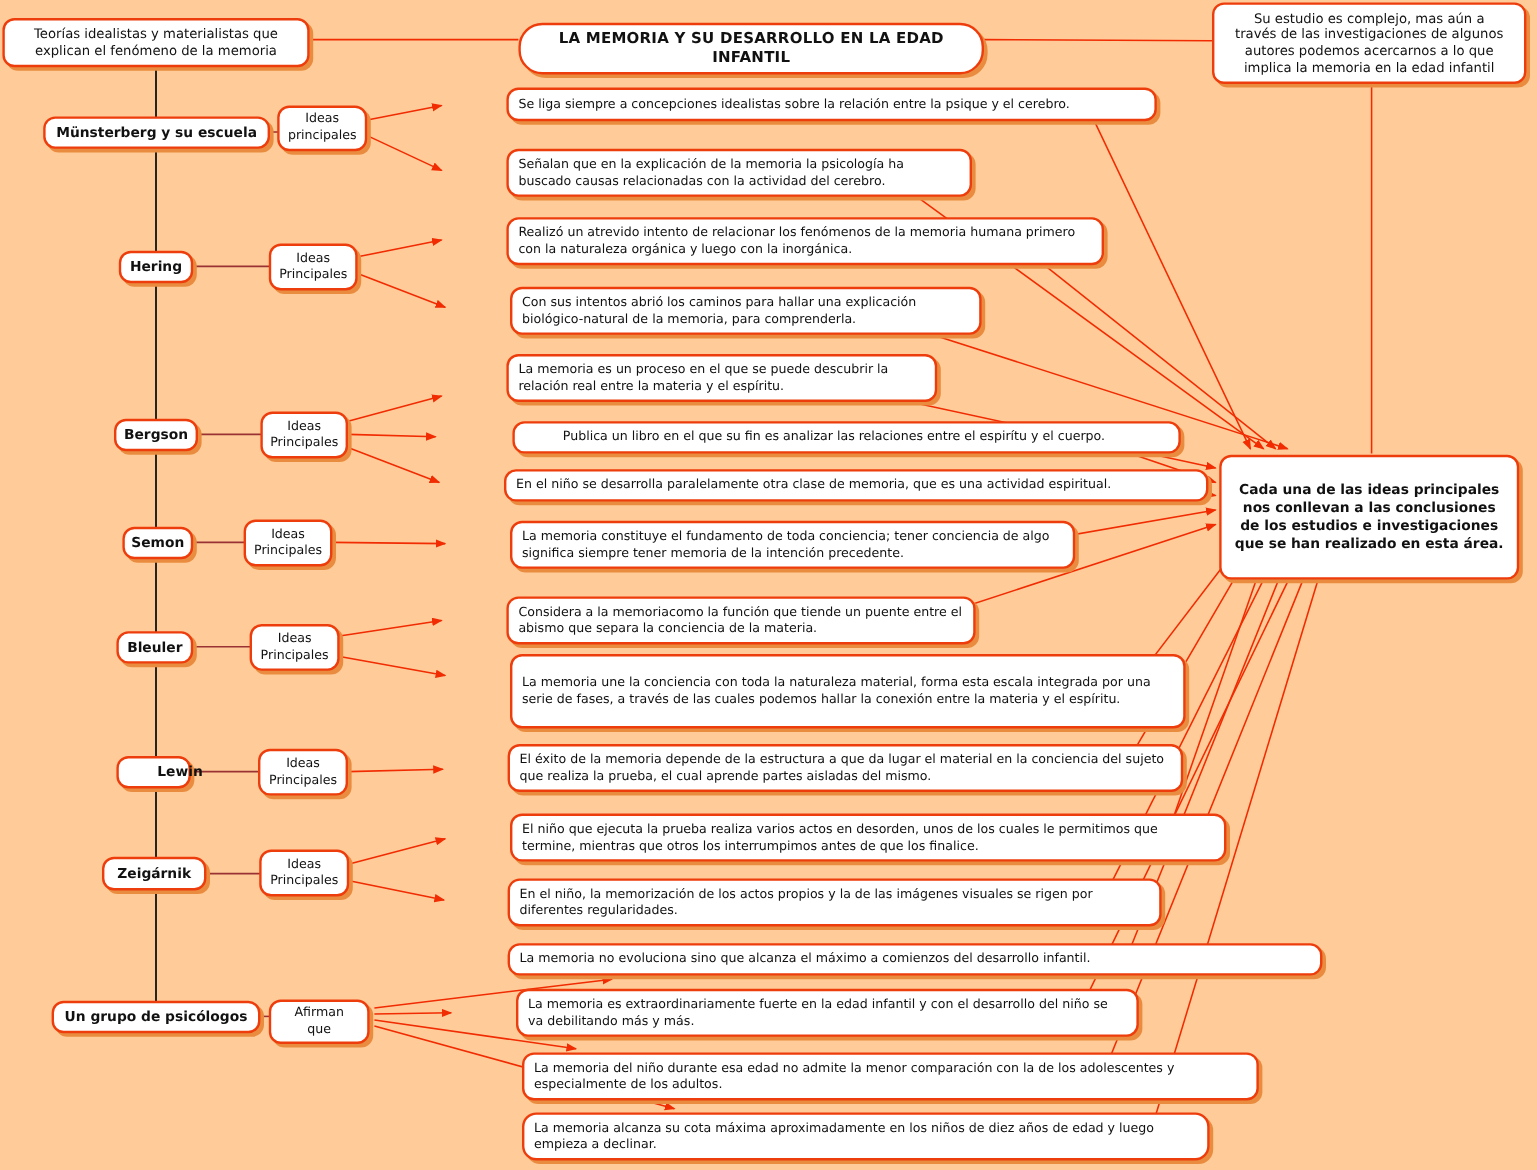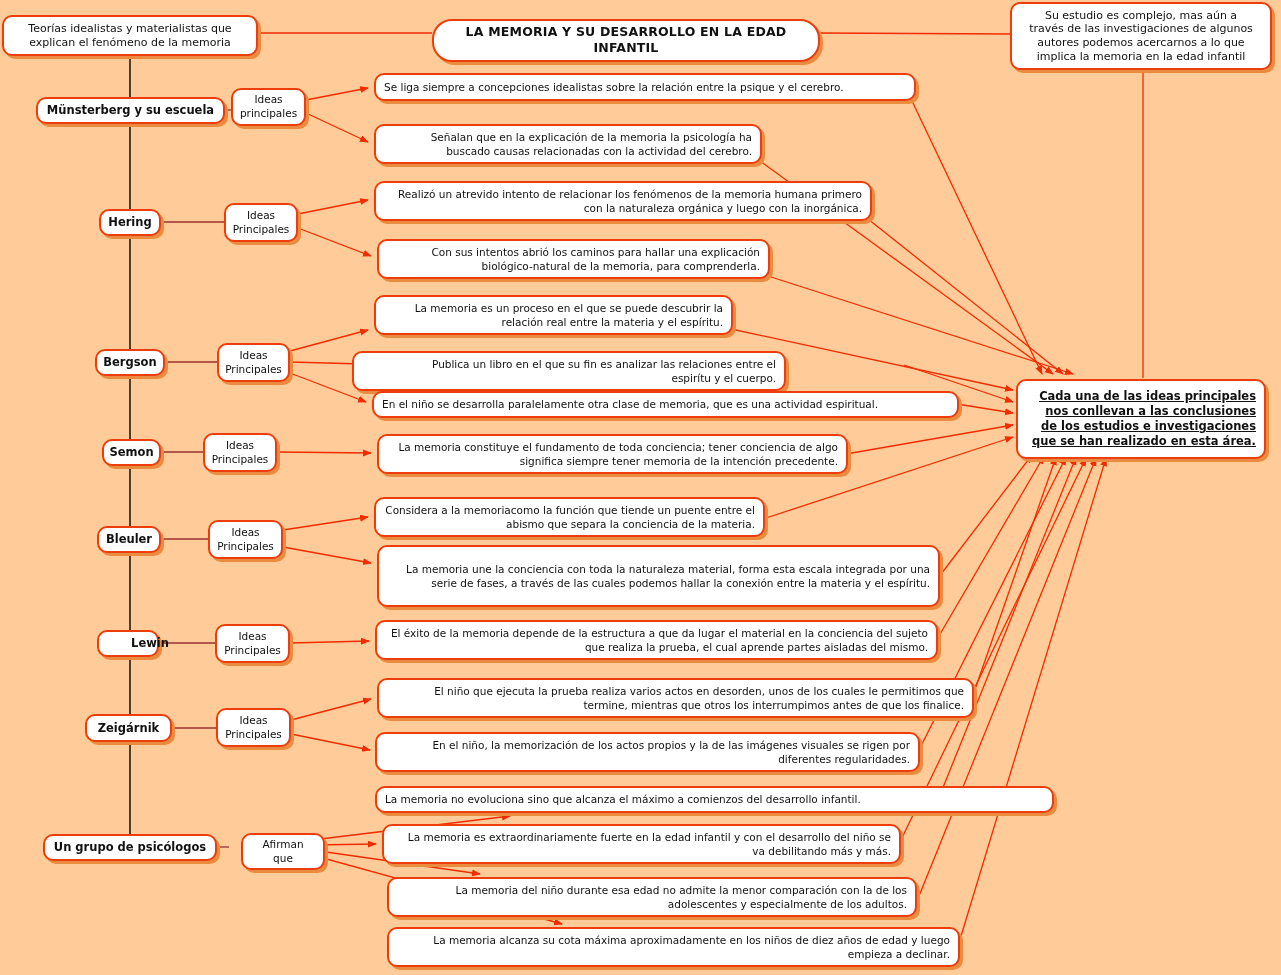--- a/index.html
+++ b/index.html
@@ -13,22 +13,22 @@
     position:absolute; z-index:1; box-sizing:border-box;
     background:#ffffff; border:2px solid #ee3d0c; border-radius:10px;
     box-shadow:3px 3px 0 #ea8c3f;
     color:#111; display:flex; align-items:center; justify-content:center;
     padding:3px 16px; line-height:1.3;
   }
   .note { font-size:11px; text-align:center; line-height:1.25; }
   .title-node { font-size:12.5px; font-weight:bold; text-align:center; letter-spacing:0.2px; border-radius:20px; }
   .author { font-size:11.5px; font-weight:bold; text-align:right; padding:2px 4px; }
   .ideas { font-size:10.5px; text-align:center; }
-  .statement { font-size:10.5px; text-align:right; justify-content:flex-start; line-height:1.35; padding:4px 8px; }
-  .conclusion { font-size:11.5px; font-weight:bold; text-align:right; justify-content:flex-start; line-height:1.3; padding:8px 8px;text-decoration:underline; }
+  .statement { font-size:10.5px; text-align:left; justify-content:flex-start; line-height:1.35; padding:4px 8px;margin-left:48px; }
+  .conclusion { font-size:11.5px; font-weight:bold; text-align:center; justify-content:flex-start; line-height:1.3; padding:20px 8px; }
 </style>
 </head>
 <body>
 
 <div id="stage">
   <svg id="wires" viewBox="0 0 1281 975" xmlns="http://www.w3.org/2000/svg">
     <defs>
       <marker id="arrowhead" markerWidth="9" markerHeight="8" refX="8" refY="3.5" orient="auto" markerUnits="userSpaceOnUse">
         <path d="M0,0 L9,3.5 L0,7 Z" fill="#f12b02"></path>
       </marker>
@@ -94,31 +94,31 @@
     <div class="node author" style="left: 97px; top: 630px; width: 62px; min-height: 27px; padding-left: 48px;">Lewin</div>
     <div class="node author" style="left: 85px; top: 714px; width: 87px; min-height: 28px;">Zeigárnik</div>
     <div class="node author" style="left: 43px; top: 834px; width: 174px; min-height: 27px;">Un grupo de psicólogos</div>
     <div class="node ideas" style="left: 231px; top: 88px; width: 75px; min-height: 38px;">Ideas principales</div>
     <div class="node ideas" style="left: 224px; top: 203px; width: 74px; min-height: 39px;">Ideas Principales</div>
     <div class="node ideas" style="left: 217px; top: 343px; width: 73px; min-height: 39px;">Ideas Principales</div>
     <div class="node ideas" style="left: 203px; top: 433px; width: 74px; min-height: 39px;">Ideas Principales</div>
     <div class="node ideas" style="left: 208px; top: 520px; width: 75px; min-height: 39px;">Ideas Principales</div>
     <div class="node ideas" style="left: 215px; top: 624px; width: 75px; min-height: 39px;">Ideas Principales</div>
     <div class="node ideas" style="left: 216px; top: 708px; width: 75px; min-height: 39px;">Ideas Principales</div>
-    <div class="node ideas" style="left: 241px; top: 833px; width: 84px; min-height: 28px;">Afirman que</div>
+    <div class="node ideas" style="left: 224px; top: 833px; width: 84px; min-height: 28px;">Afirman que</div>
     <div class="node statement" style="left: 374px; top: 73px; width: 542px; min-height: 28px;">Se liga siempre a concepciones idealistas sobre la relación entre la psique y el cerebro.</div>
     <div class="node statement" style="left: 374px; top: 124px; width: 388px; min-height: 38px;">Señalan que en la explicación de la memoria la psicología ha buscado causas relacionadas con la actividad del cerebro.</div>
     <div class="node statement" style="left: 374px; top: 181px; width: 498px; min-height: 38px;">Realizó un atrevido intento de relacionar los fenómenos de la memoria humana primero con la naturaleza orgánica y luego con la inorgánica.</div>
     <div class="node statement" style="left: 377px; top: 239px; width: 393px; min-height: 38px;">Con sus intentos abrió los caminos para hallar una explicación biológico-natural de la memoria, para comprenderla.</div>
     <div class="node statement" style="left: 374px; top: 295px; width: 359px; min-height: 39px;">La memoria es un proceso en el que se puede descubrir la relación real entre la materia y el espíritu.</div>
-    <div class="node statement" style="left: 352px; top: 351px; width: 434px; min-height: 27px; padding-left: 40px;">Publica un libro en el que su fin es analizar las relaciones entre el espirítu y el cuerpo.</div>
+    <div class="node statement" style="left: 379px; top: 351px; width: 557px; min-height: 27px; padding-left: 40px;">Publica un libro en el que su fin es analizar las relaciones entre el espirítu y el cuerpo.</div>
     <div class="node statement" style="left: 372px; top: 391px; width: 587px; min-height: 27px;">En el niño se desarrolla paralelamente otra clase de memoria, que es una actividad espiritual.</div>
     <div class="node statement" style="left: 377px; top: 434px; width: 471px; min-height: 39px;">La memoria constituye el fundamento de toda conciencia; tener conciencia de algo significa siempre tener memoria de la intención precedente.</div>
     <div class="node statement" style="left: 374px; top: 497px; width: 391px; min-height: 40px;">Considera a la memoriacomo la función que tiende un puente entre el abismo que separa la conciencia de la materia.</div>
     <div class="node statement" style="left: 377px; top: 545px; width: 563px; min-height: 62px;">La memoria une la conciencia con toda la naturaleza material, forma esta escala integrada por una serie de fases, a través de las cuales podemos hallar la conexión entre la materia y el espíritu.</div>
     <div class="node statement" style="left: 375px; top: 620px; width: 563px; min-height: 40px;">El éxito de la memoria depende de la estructura a que da lugar el material en la conciencia del sujeto que realiza la prueba, el cual aprende partes aisladas del mismo.</div>
     <div class="node statement" style="left: 377px; top: 678px; width: 597px; min-height: 40px;">El niño que ejecuta la prueba realiza varios actos en desorden, unos de los cuales le permitimos que termine, mientras que otros los interrumpimos antes de que los finalice.</div>
     <div class="node statement" style="left: 375px; top: 732px; width: 545px; min-height: 40px;">En el niño, la memorización de los actos propios y la de las imágenes visuales se rigen por diferentes regularidades.</div>
     <div class="node statement" style="left: 375px; top: 786px; width: 679px; min-height: 27px;">La memoria no evoluciona sino que alcanza el máximo a comienzos del desarrollo infantil.</div>
     <div class="node statement" style="left: 382px; top: 824px; width: 519px; min-height: 39px;">La memoria es extraordinariamente fuerte en la edad infantil y con el desarrollo del niño se va debilitando más y más.</div>
-    <div class="node statement" style="left: 387px; top: 877px; width: 530px; min-height: 39px;">La memoria del niño durante esa edad no admite la menor comparación con la de los adolescentes y especialmente de los adultos.</div>
-    <div class="node statement" style="left: 387px; top: 927px; width: 573px; min-height: 40px;">La memoria alcanza su cota máxima aproximadamente en los niños de diez años de edad y luego empieza a declinar.</div>
+    <div class="node statement" style="left: 387px; top: 877px; width: 614px; min-height: 39px;">La memoria del niño durante esa edad no admite la menor comparación con la de los adolescentes y especialmente de los adultos.</div>
+    <div class="node statement" style="left: 387px; top: 927px; width: 573px; min-height: 40px; border-radius: 12px;">La memoria alcanza su cota máxima aproximadamente en los niños de diez años de edad y luego empieza a declinar.</div>
   </div>
 
 </body></html>

